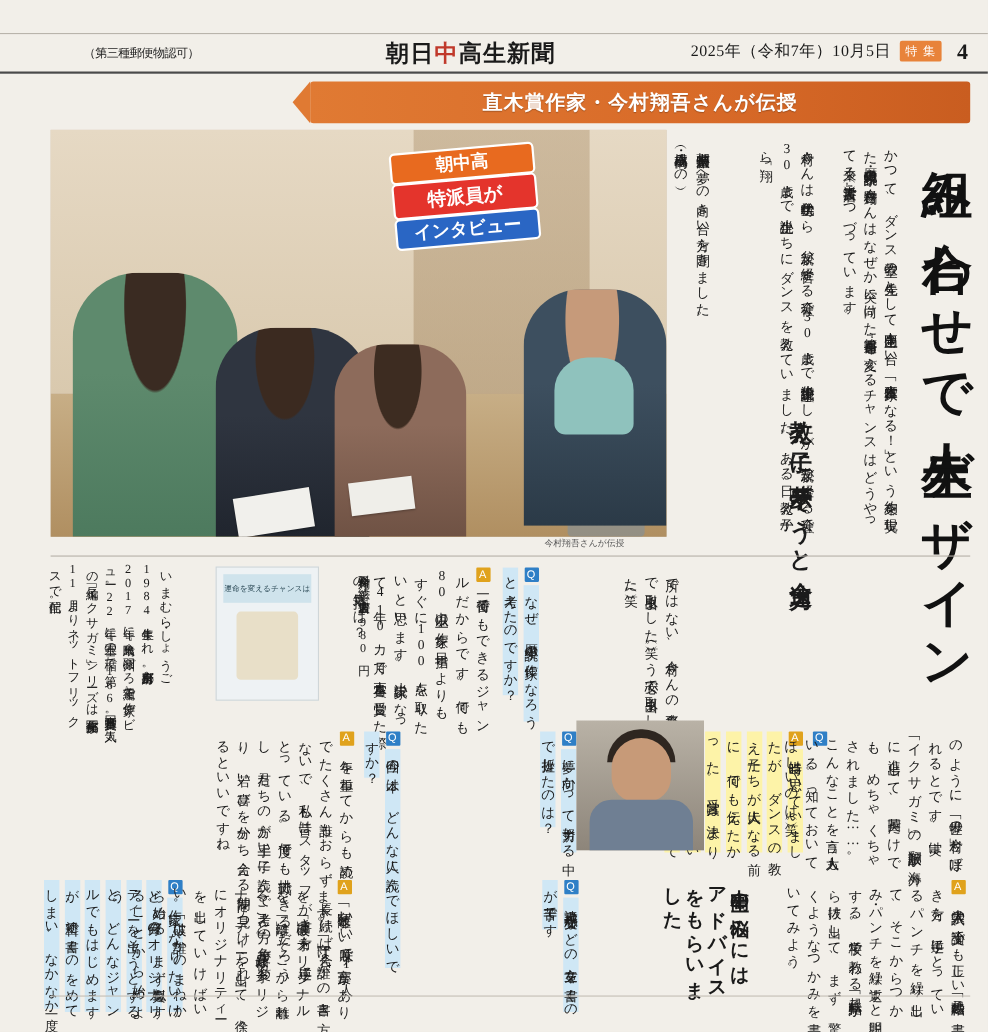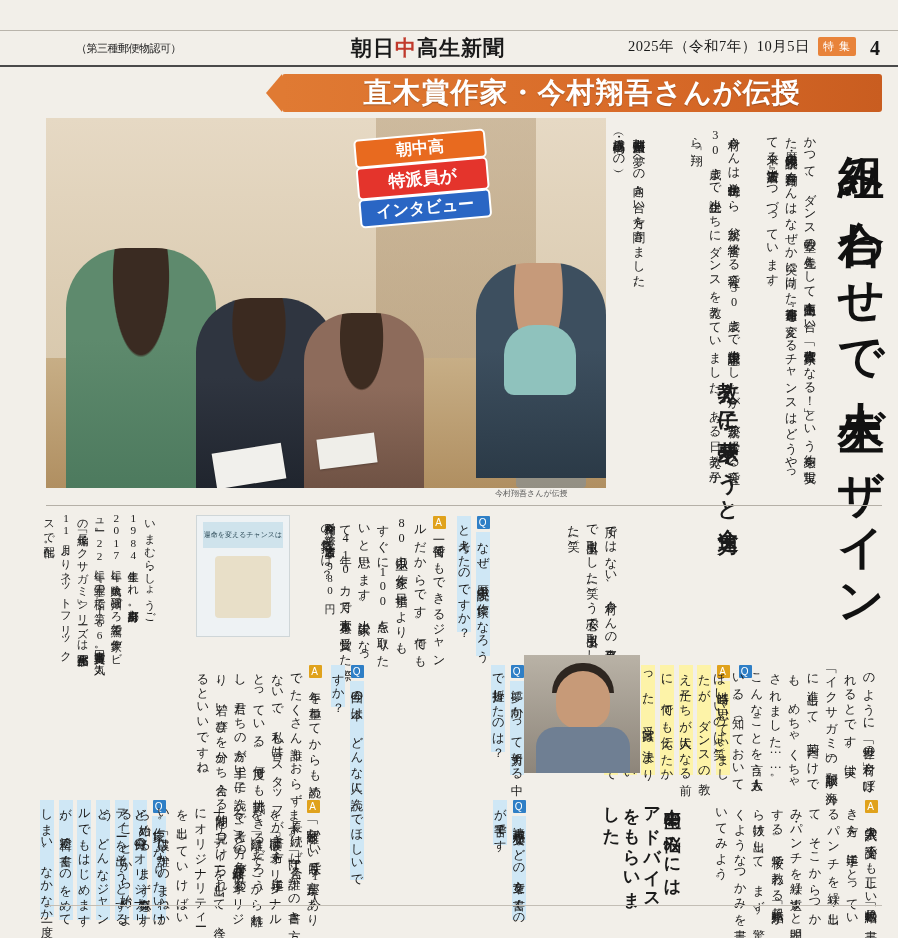--- a/index.html
+++ b/index.html
@@ -46,21 +46,21 @@
     border-radius:3px 3px 3px 3px;
   }
   .banner:before{
     content:"";position:absolute;left:-16px;top:0;width:0;height:0;
     border-top:19px solid transparent;border-bottom:19px solid transparent;
     border-right:16px solid #e07a33;
   }
   .banner-text{
     position:absolute;left:0;top:0;width:600px;height:38px;
     display:flex;align-items:center;justify-content:center;
-    color:#fff;font-size:28px;font-weight:bold;letter-spacing:1px;
+    color:#fff;font-size:18px;font-weight:bold;letter-spacing:1px;
     text-shadow:0 1px 1px rgba(0,0,0,.25);
     font-family:"Liberation Serif",serif;
   }
   
   .photo{
     position:absolute;left:46px;top:118px;width:560px;height:370px;
     background:linear-gradient(180deg,#d8c9b4 0%,#cdbda6 45%,#bda98c 100%);
     overflow:hidden;
   }
   .ph-wall{position:absolute;left:0;top:0;width:560px;height:240px;

